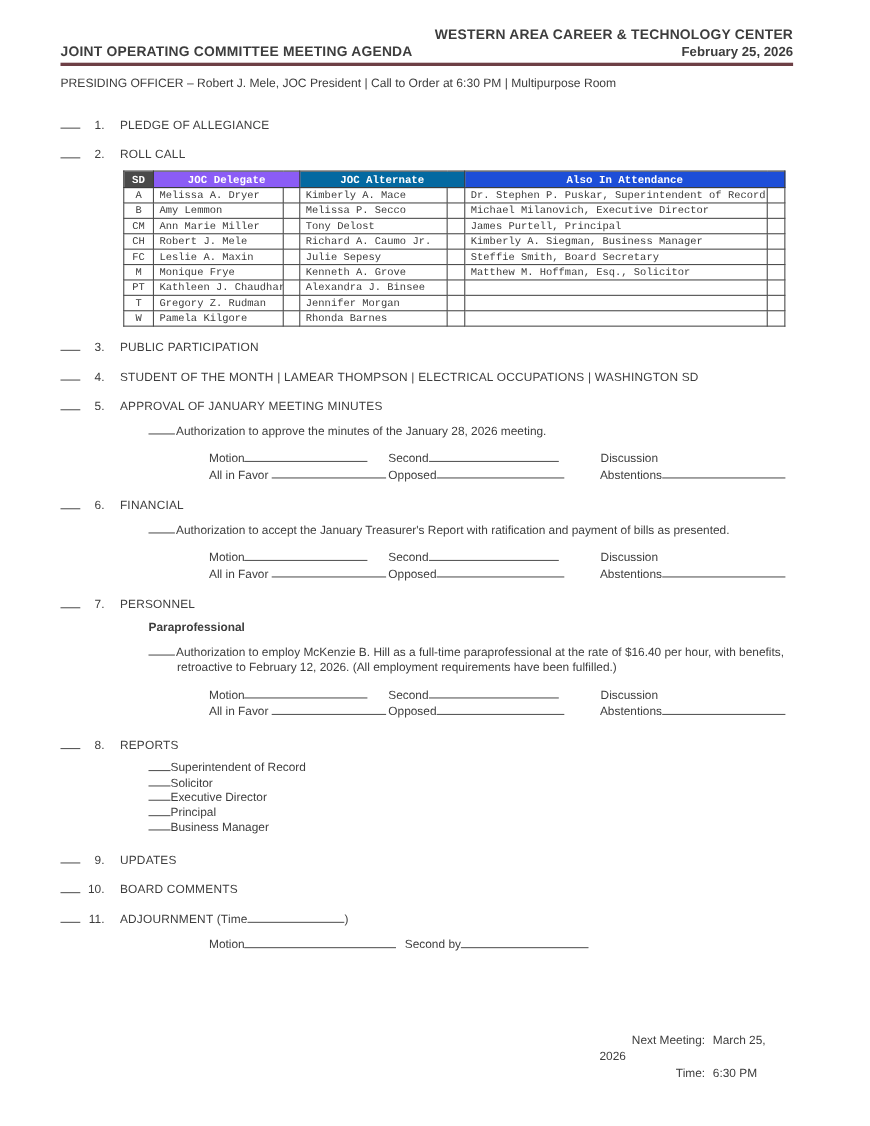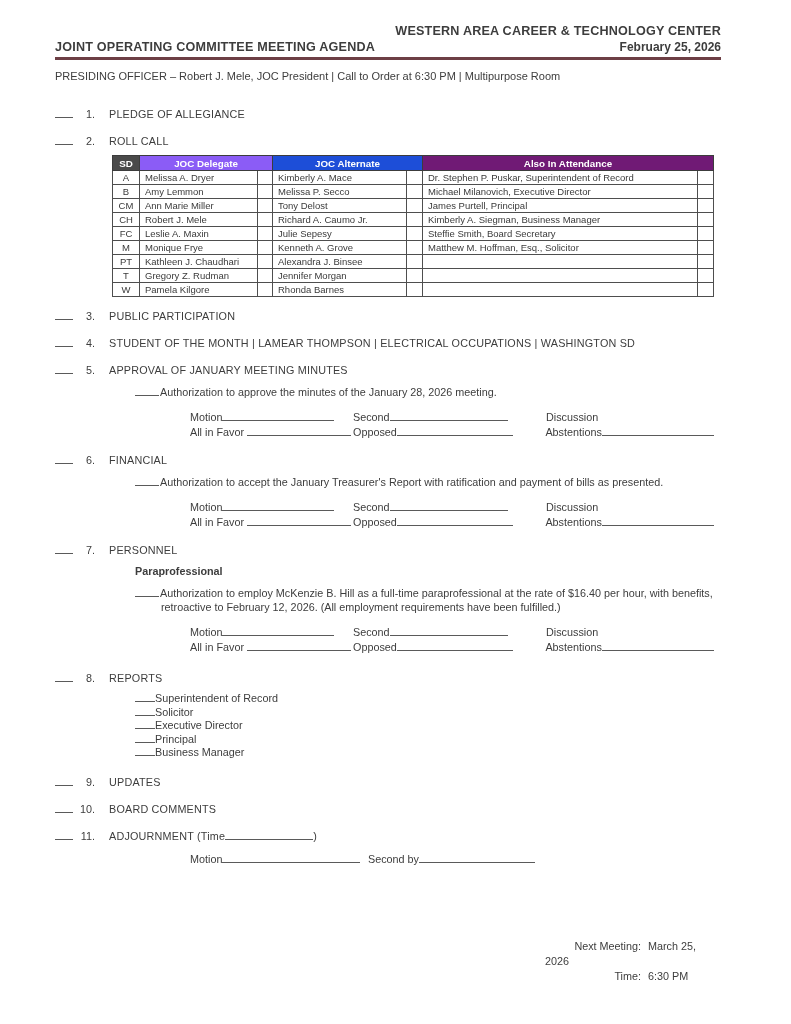--- a/index.html
+++ b/index.html
@@ -25,21 +25,21 @@
   .presiding { margin-top: 10px; font-size: 11px; }
 
   
   .item { margin-top: 15px; white-space: nowrap; }
   .bl { display: inline-block; border-bottom: 1px solid #5a5a5a; height: 9px; vertical-align: baseline; }
   .bl-item { width: 18px; }
   .item .num { display: inline-block; min-width: 20px; text-align: right; margin-left: 2px; margin-right: 14px; }
   .item .label { letter-spacing: .2px; }
 
   
-  .tbl-wrap { margin: 8px 0 0 57px; }
+  .tbl-wrap { margin: 8px 0 0 57px; font-family: Liberation Mono, monospace; }
   table { border-collapse: collapse; table-layout: fixed; width: 601px; font-size: 9.5px; color: #3a3a3a; }
   col.c-sd { width: 27px; } col.c-del { width: 118px; } col.c-k1 { width: 15px; }
   col.c-alt { width: 134px; } col.c-k2 { width: 16px; } col.c-att { width: 275px; } col.c-k3 { width: 16px; }
   th { font-size: 9.8px; font-weight: bold; padding: 1.5px 2px; border: 1px solid #3c3c3c; }
   td { border: 1px solid #4e4e4e; padding: 1px 5px; height: 13px; overflow: hidden; white-space: nowrap; }
   td.sd { text-align: center; padding: 1px 1px; }
   table { border: 1.5px solid #383838; }
 
   
   .sub { margin-top: 9px; margin-left: 80px; }
@@ -101,22 +101,22 @@
             <col class="c-k1">
             <col class="c-alt">
             <col class="c-k2">
             <col class="c-att">
             <col class="c-k3">
         </colgroup>
         <thead>
           <tr>
             <th id="th-sd" style="background: rgb(74, 74, 74); color: rgb(255, 255, 255);">SD</th>
             <th id="th-del" colspan="2" style="background: #8b5cf6; color: rgb(255, 255, 255);">JOC Delegate</th>
-            <th id="th-alt" colspan="2" style="background: #1d4ed8; color: rgb(255, 255, 255);">JOC Alternate</th>
-            <th id="th-att" colspan="2" style="background: #701a75; color: rgb(255, 255, 255);">Also In Attendance</th>
+            <th id="th-alt" colspan="2" style="background: #0369a1; color: rgb(255, 255, 255);">JOC Alternate</th>
+            <th id="th-att" colspan="2" style="background: #1d4ed8; color: rgb(255, 255, 255);">Also In Attendance</th>
           </tr>
         </thead>
         <tbody>
           <tr>
               <td class="sd">A</td>
               <td>Melissa A. Dryer</td>
               <td></td>
               <td>Kimberly A. Mace</td>
               <td></td>
               <td>Dr. Stephen P. Puskar, Superintendent of Record</td>

